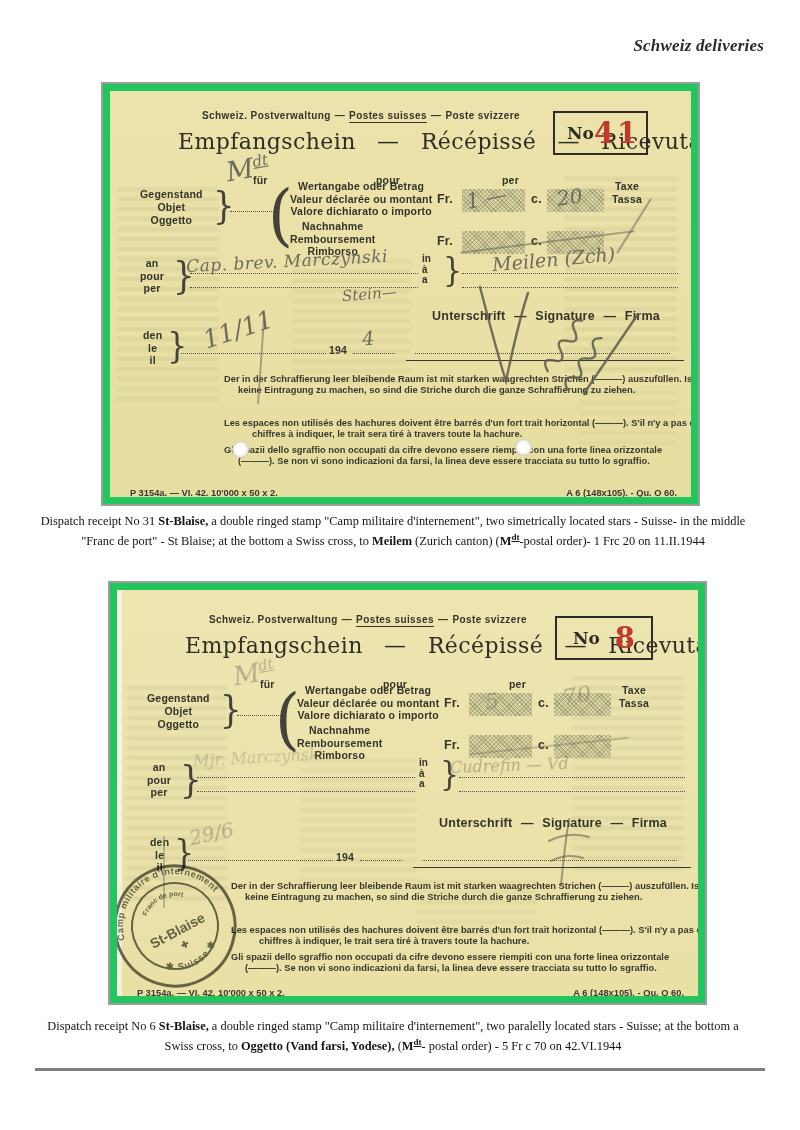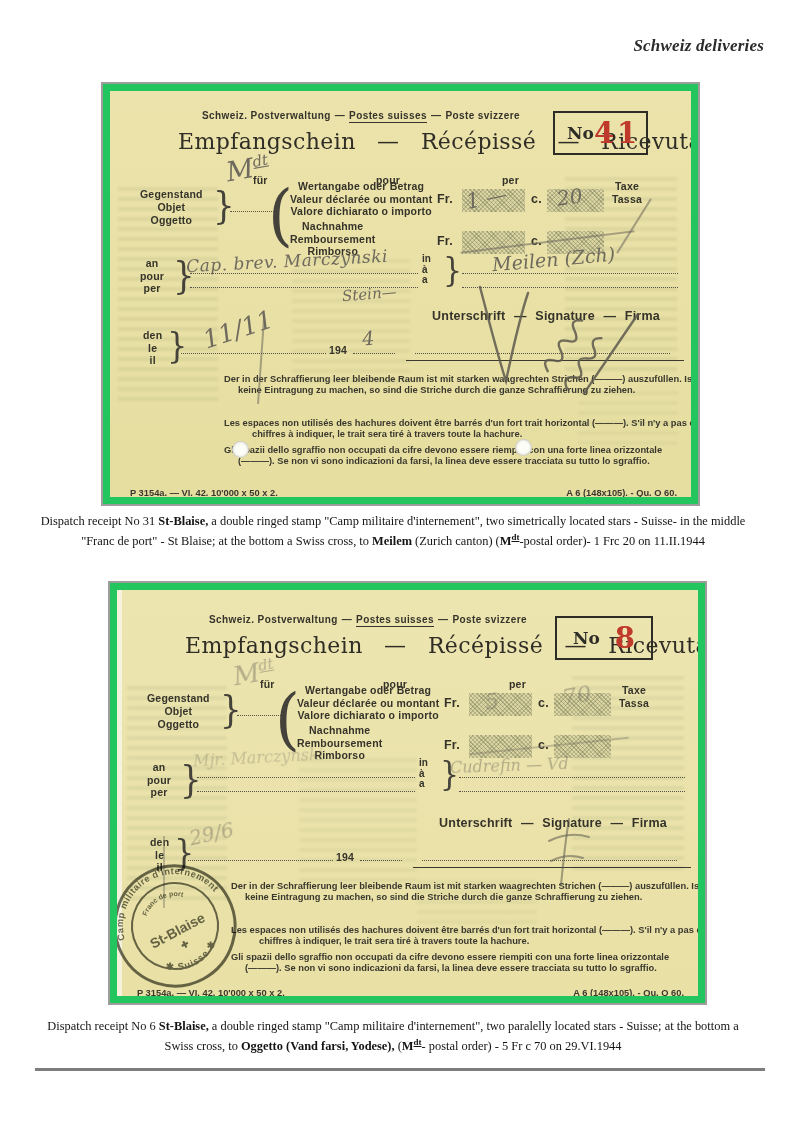--- a/index.html
+++ b/index.html
@@ -315,16 +315,16 @@
         <text font-size="9.5" letter-spacing="1"><textPath href="#arcBot" startOffset="50%" text-anchor="middle">✱   Suisse   ✱</textPath></text>
         <text font-size="7"><textPath href="#arcIn" startOffset="50%" text-anchor="middle">Franc de port</textPath></text>
         <text x="64" y="74" text-anchor="middle" font-size="14">St-Blaise</text>
         <text x="64" y="88" text-anchor="middle" font-size="9">✚</text>
       </g>
     </svg>
   </div>
 </div>
 
 <div class="caption" style="top:1018px">
-  <span>Dispatch receipt No 6 </span><b>St-Blaise,</b><span> a double ringed stamp "Camp militaire d'internement", two paralelly located stars - Suisse; at the bottom a Swiss cross, to </span><b>Oggetto</b><span> </span><b>(Vand farsi, Yodese),</b><span> (</span><b>M</b><sup>dt</sup><span>- postal order) - 5 Fr c 70 on 29.VI.1944</span>
+  <span>Dispatch receipt No 6 </span><b>St-Blaise,</b><span> a double ringed stamp "Camp militaire d'internement", two paralelly located stars - Suisse; at the bottom a Swiss cross, to </span><b>Oggetto</b><span> </span><b>(Vand farsi, Yodese),</b><span> (</span><b>M</b><sup>dt</sup><span>- postal order) - 5 Fr c 70 on 42.VI.1944</span>
 </div>
 
 <div class="bottom-rule"></div>
 
 </body></html>

